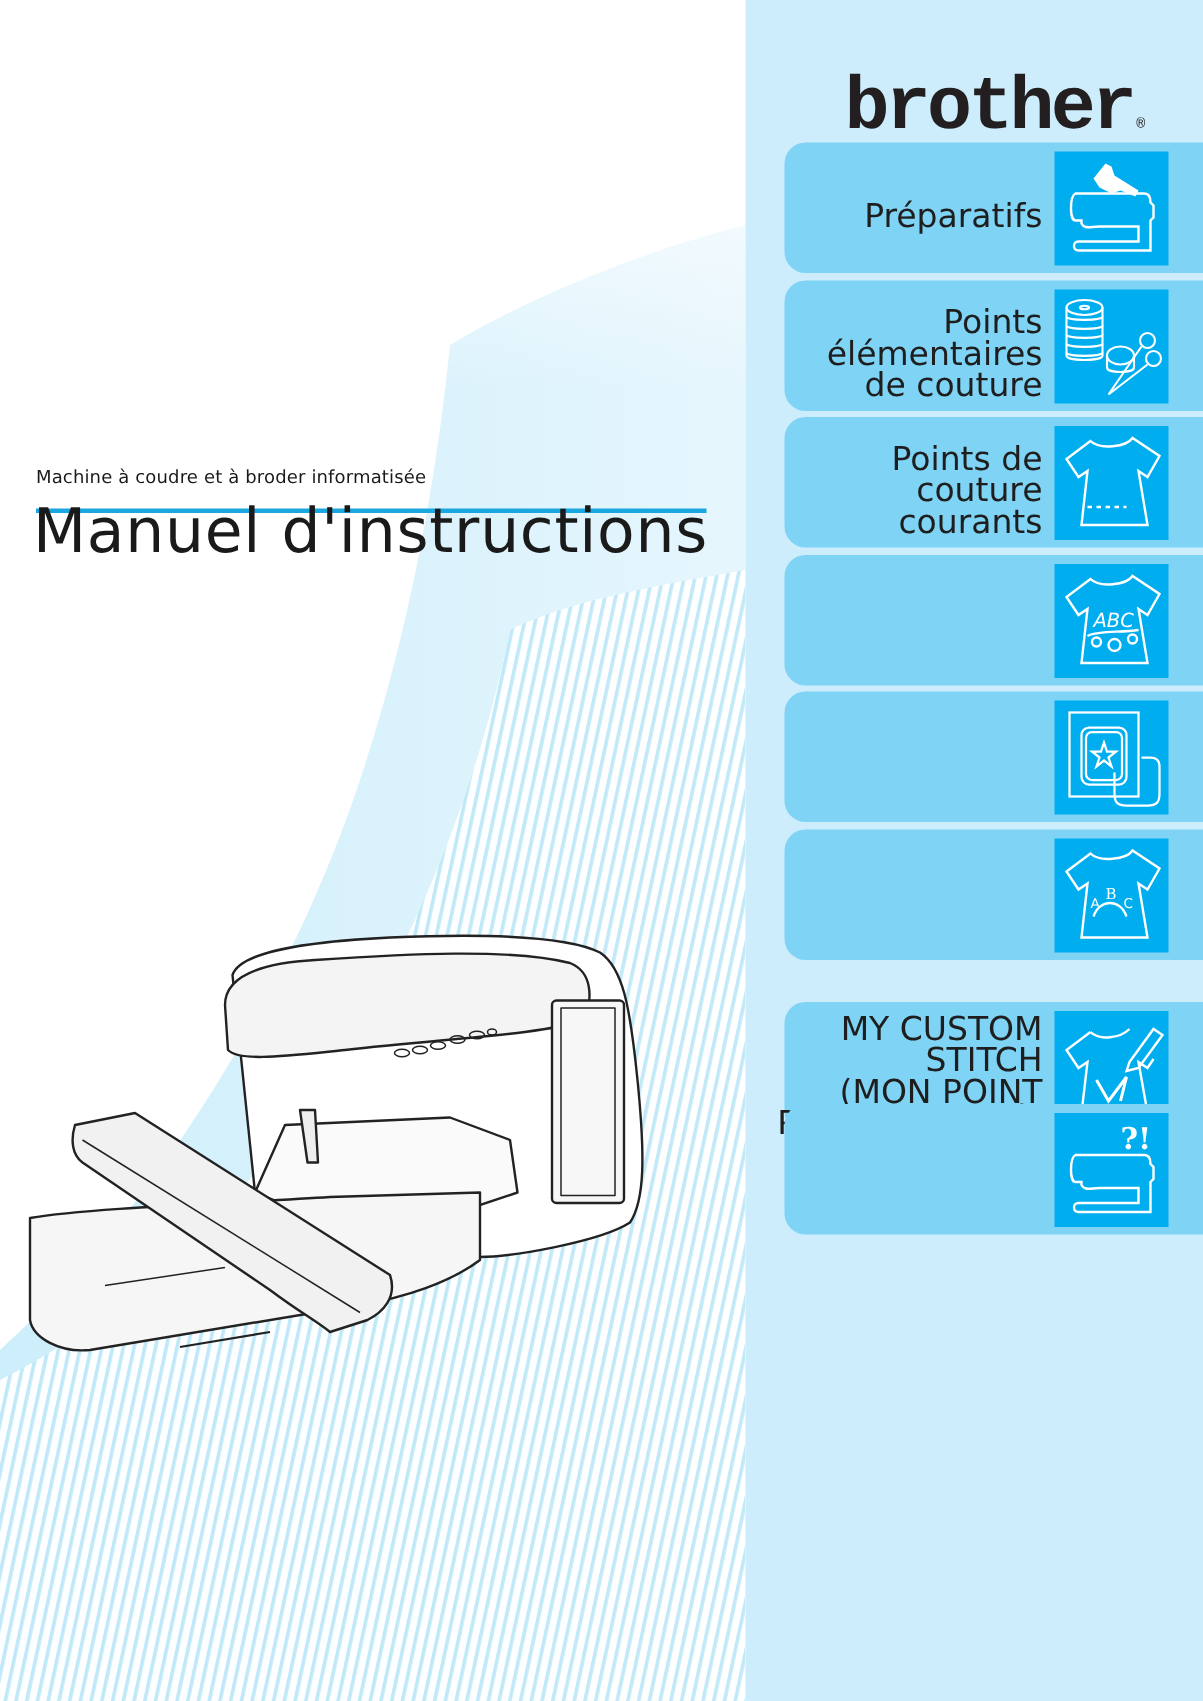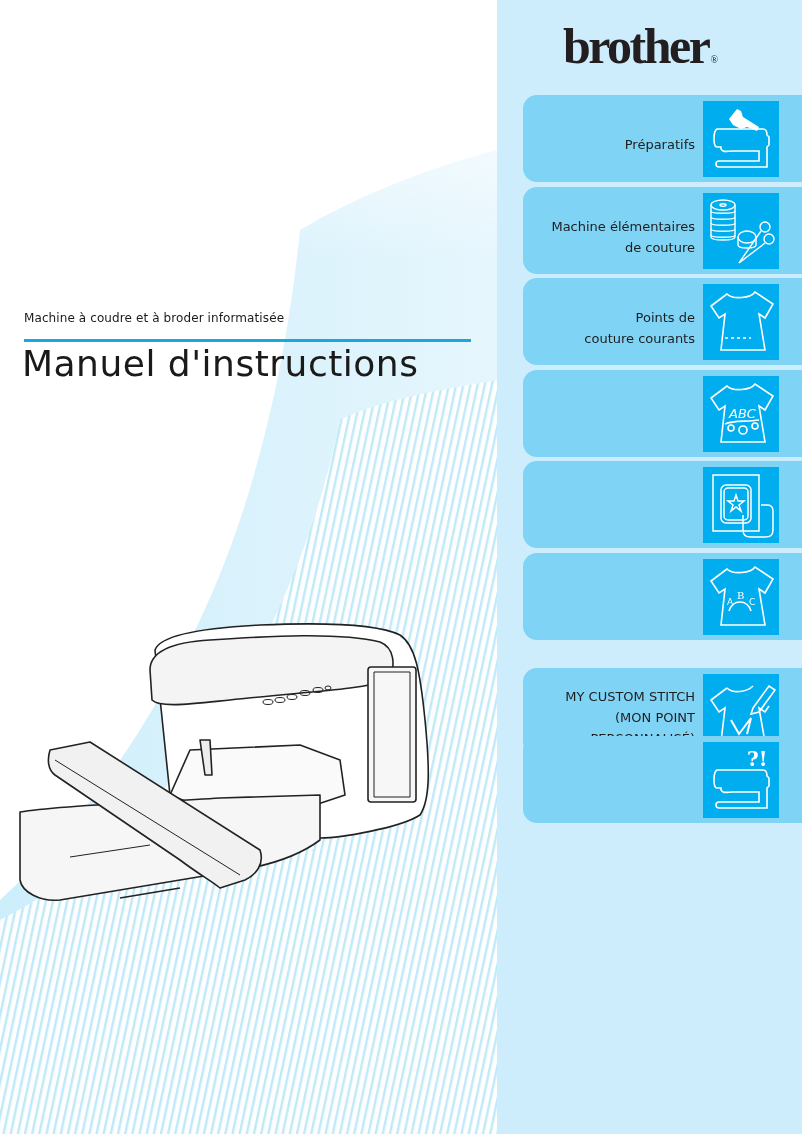--- a/index.html
+++ b/index.html
@@ -3,30 +3,30 @@
 <meta charset="utf-8">
 <style>
   html, body { margin:0; padding:0; }
   body { width:802px; height:1134px; position:relative; overflow:hidden; background:#ffffff; font-family:"DejaVu Sans", sans-serif; }
 
   .left { position:absolute; left:0; top:0; width:497px; height:1134px; overflow:hidden; background:#ffffff; }
   .bg-svg { position:absolute; left:0; top:0; }
 
   .subtitle { position:absolute; left:24px; top:311px; font-size:12px; color:#1a1a1a; letter-spacing:0.1px; white-space:nowrap; font-family:"DejaVu Sans", sans-serif; }
   .rule { position:absolute; left:24px; top:339px; width:447px; height:3px; background:#1aa7e0; }
-  .title { position:absolute; left:22px; top:343px; font-size:36px; color:#1a1a1a; letter-spacing:0.5px; white-space:nowrap; font-family:"DejaVu Sans", sans-serif; font-weight:normal; }
+  .title { position:absolute; left:22px; top:330px; font-size:41px; color:#1a1a1a; letter-spacing:0.5px; white-space:nowrap; font-family:"DejaVu Sans", sans-serif; font-weight:normal; }
 
   .machine { position:absolute; left:0; top:580px; }
 
   .panel { position:absolute; left:497px; top:0; width:305px; height:1134px; background:#cdedfc; }
-  .logo { position:absolute; left:563px; top:21px; font-family:Liberation Serif, serif; font-weight:bold; font-size:50px; color:#231f20; letter-spacing:-2.5px; line-height:1; }
+  .logo { position:absolute; left:563px; top:48px; font-family:Liberation Mono, monospace; font-weight:bold; font-size:50px; color:#231f20; letter-spacing:-2.5px; line-height:1; }
   .logo .reg { font-size:10px; font-weight:normal; letter-spacing:0; vertical-align:baseline; margin-left:2px; }
 
   .tab { position:absolute; left:523px; width:279px; height:87px; background:#7fd3f5; border-radius:14px 0 0 14px; display:flex; align-items:center; cursor:pointer; }
-  .tab-label { position:absolute; right:107px; top:0; height:99px; display:flex; align-items:center; justify-content:flex-end; text-align:right; font-size:13px; line-height:21px; color:#1e1e1e; white-space:pre-line; font-family:"DejaVu Sans", sans-serif; }
+  .tab-label { position:absolute; right:107px; top:0; height:99px; display:flex; align-items:center; justify-content:flex-end; text-align:right; font-size:22px; line-height:21px; color:#1e1e1e; white-space:pre-line; font-family:"DejaVu Sans", sans-serif; }
   .tab-icon { position:absolute; left:180px; top:6px; width:76px; height:76px; background:#00aeef; }
   .tab-icon svg { width:76px; height:76px; display:block; }
 </style>
 </head>
 <body>
 
 <div class="left">
   <svg class="bg-svg" width="497" height="1134">
     <defs>
       <linearGradient id="sw" x1="0" y1="0" x2="1" y2="0">
@@ -97,21 +97,21 @@
     <svg viewBox="0 0 76 76">
         <g fill="none" stroke="#fff" stroke-width="1.6">
           <path d="M14,28 L60,28 C64,28 64,32 64,34 L66,36 L66,44 L64,46 L64,66 L16,66 C12,66 12,60 16,60 L56,60 L56,50 L30,50 C24,50 20,52 18,48 L18,46 L14,46 C10,46 10,30 14,28 Z"></path>
         </g>
         <path d="M26,18 L34,8 L38,10 L40,16 L56,26 L54,30 L44,26 L38,28 L30,24 Z" fill="#fff"></path>
       </svg>
   </span>
 </div>
 
 <div class="tab" style="top:187px">
-  <span class="tab-label">Machine élémentaires
+  <span class="tab-label">Points élémentaires
 de couture</span>
   <span class="tab-icon">
     <svg viewBox="0 0 76 76">
         <g fill="none" stroke="#fff" stroke-width="1.4">
           <ellipse cx="20" cy="12" rx="12" ry="5"></ellipse>
           <path d="M8,12 L8,44 C8,48 32,48 32,44 L32,12"></path>
           <path d="M8,18 C8,21 32,21 32,18 M8,24 C8,27 32,27 32,24 M8,30 C8,33 32,33 32,30 M8,36 C8,39 32,39 32,36 M8,42 C8,45 32,45 32,42"></path>
           <ellipse cx="20" cy="12" rx="3" ry="1.2"></ellipse>
           <ellipse cx="44" cy="44" rx="9" ry="6"></ellipse>
           <path d="M35,44 L35,52 C35,56 53,56 53,52 L53,44"></path>

